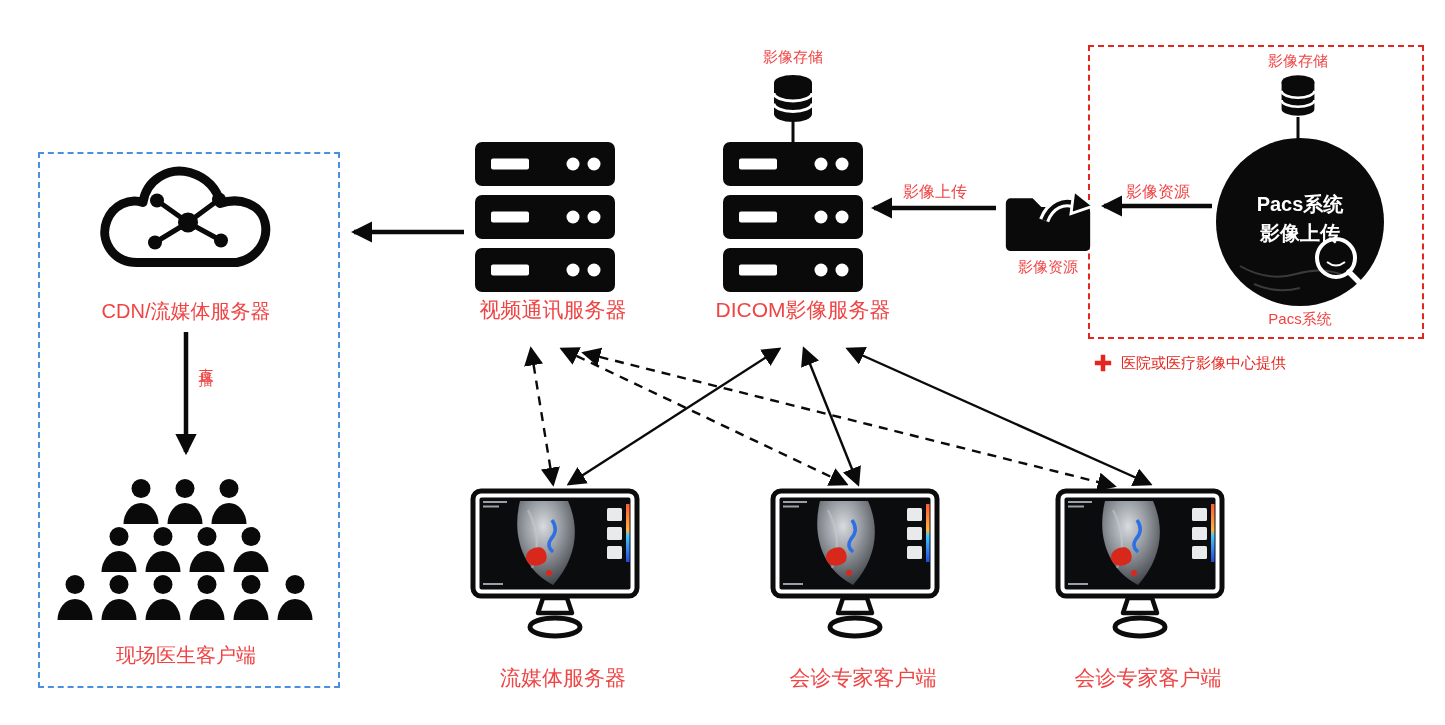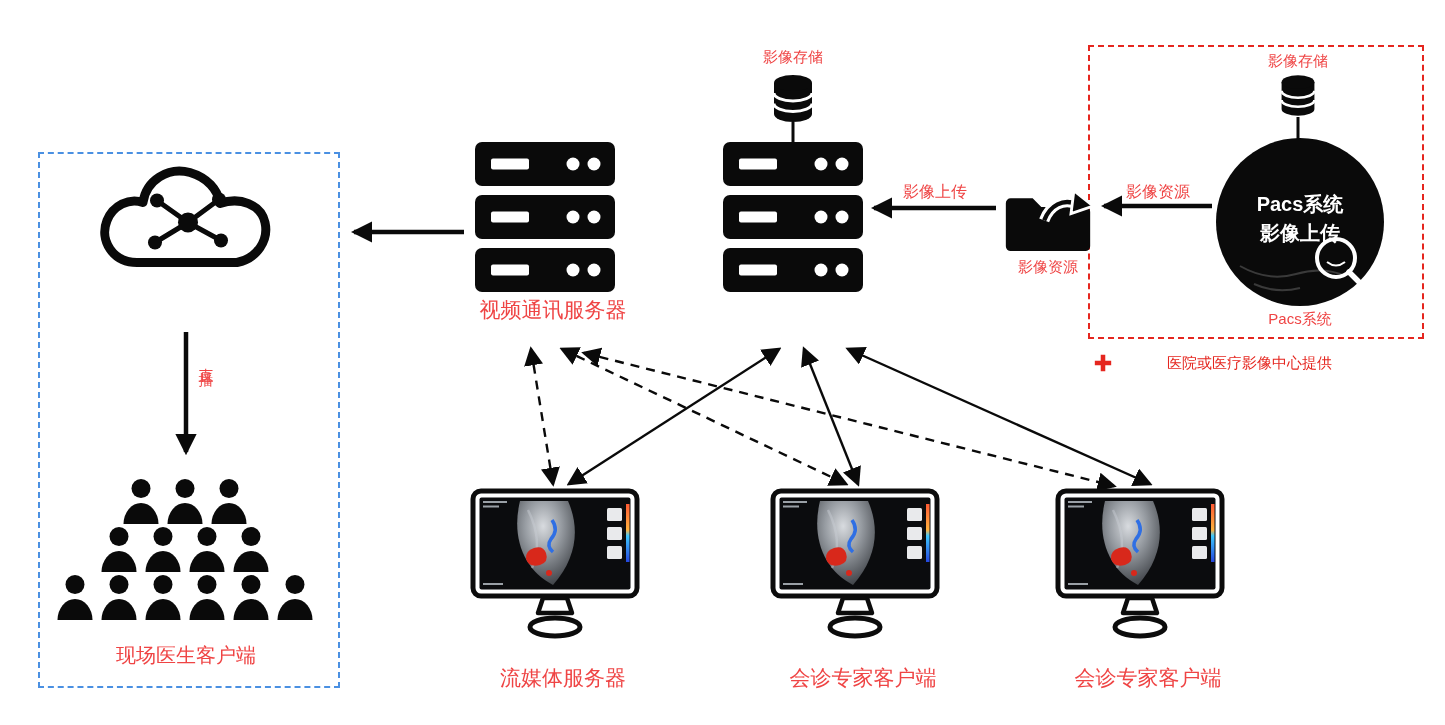--- a/index.html
+++ b/index.html
@@ -4,21 +4,21 @@
 <style>
   html,body{margin:0;padding:0;background:#fff;}
   body{font-family:"Liberation Sans",sans-serif;color:#111;}
   #stage{position:relative;width:1445px;height:725px;background:#fff;overflow:hidden;}
   .abs{position:absolute;}
   .label{position:absolute;white-space:nowrap;text-align:right;transform:translateX(-50%);color:#ef4444;}
   .f14{font-size:16px;}
   .f15{font-size:15px;}
   .f20{font-size:20px;}
   .f21{font-size:21px;margin-left:8px;}
-  .left-align{transform:none;text-align:center;margin-left:46px;}
+  .left-align{transform:none;text-align:center;}
   .vtext{writing-mode:vertical-rl;text-orientation:upright;letter-spacing:4px;transform:none;}
   .dash-box{position:absolute;border:2px dashed #888;}
   #blue-box{border-color:var(--accent-blue,#4a90e2);}
   #red-box{border-color:var(--accent-red,#e5261f);}
   .note{color:var(--accent-red,#e5261f);}
   .circle-text{position:absolute;transform:translateX(-50%);text-align:center;color:#fff;font-weight:bold;font-size:20px;line-height:1.45;white-space:nowrap;}
 </style>
 </head>
 <body>
 
@@ -193,20 +193,22 @@
   <svg class="abs" style="left:1055px;top:488px" width="170" height="152">
       <use href="#monitor-sym"></use>
     </svg>
 
   <svg class="abs" style="left:1093px;top:353px" width="20" height="20" viewBox="0 0 22 22">
     <path d="M11 2 V20 M2 11 H20" style="stroke:var(--accent-red,#e5261f)" stroke-width="5"></path>
   </svg>
 
   <div class="label f15" style="left:793px;top:48px">影像存储</div>
   <div class="label f21" style="left:545px;top:296px">视频通讯服务器</div>
+  <div class="label f21" style="left:795px;top:296px">DICOM影像服务器</div>
+  <div class="label f20" style="left:186px;top:298px">CDN/流媒体服务器</div>
   <div class="label f15 vtext" style="left:196px;top:356px">直播</div>
   <div class="label f20" style="left:186px;top:642px">现场医生客户端</div>
   <div class="label f14" style="left:1158px;top:182px">影像资源</div>
   <div class="label f14" style="left:935px;top:182px">影像上传</div>
   <div class="label f15" style="left:1048px;top:258px">影像资源</div>
   <div class="label f15" style="left:1298px;top:52px">影像存储</div>
 
   <div class="circle-text" style="left:1300px;top:190px">
     <div>Pacs系统</div>
     <div>影像上传</div>

